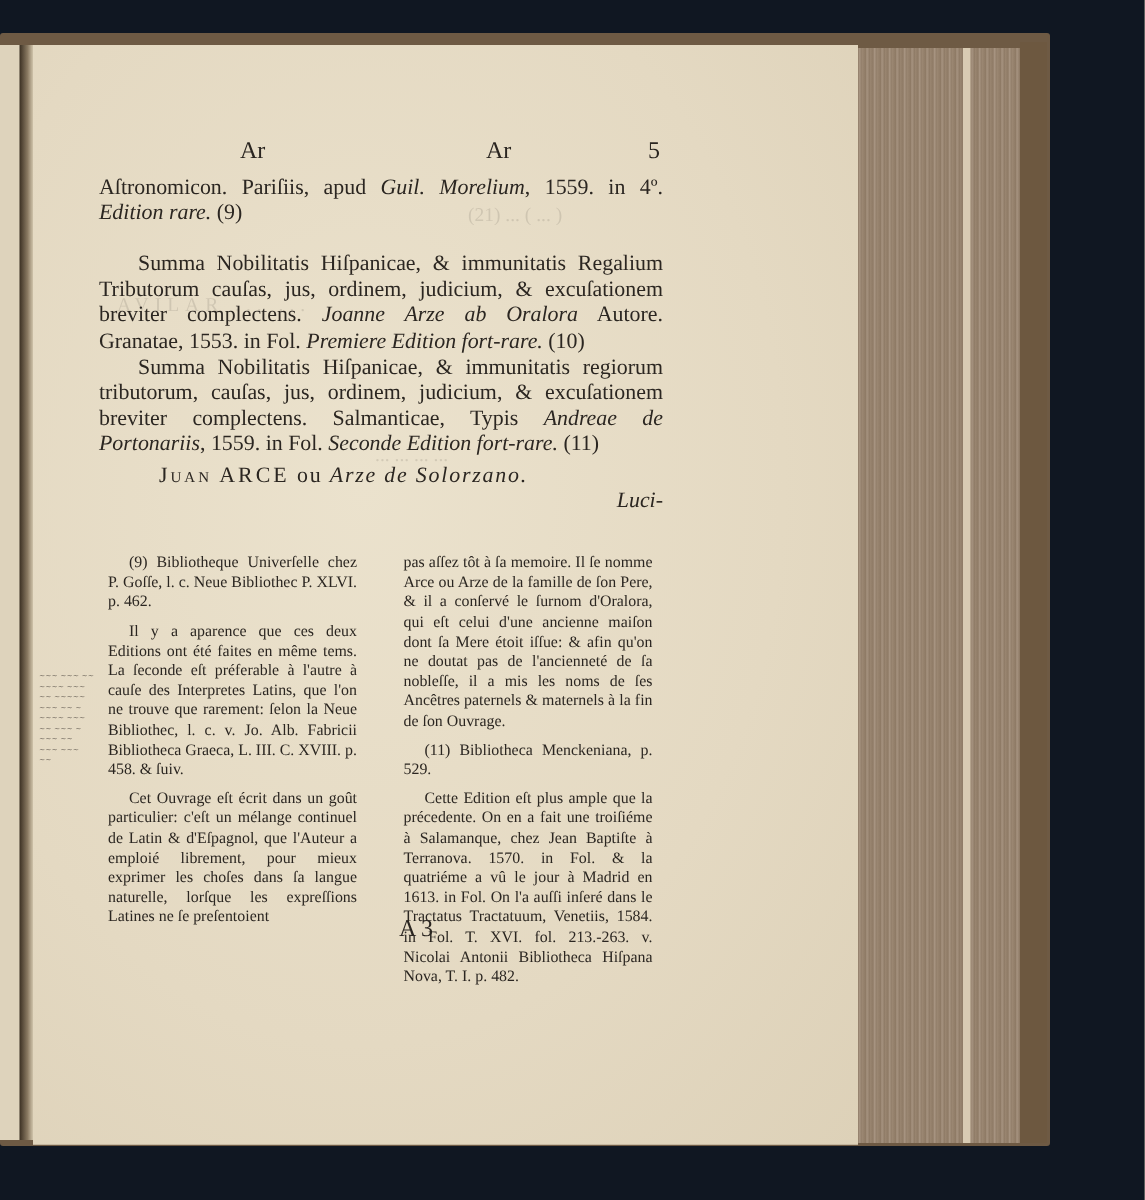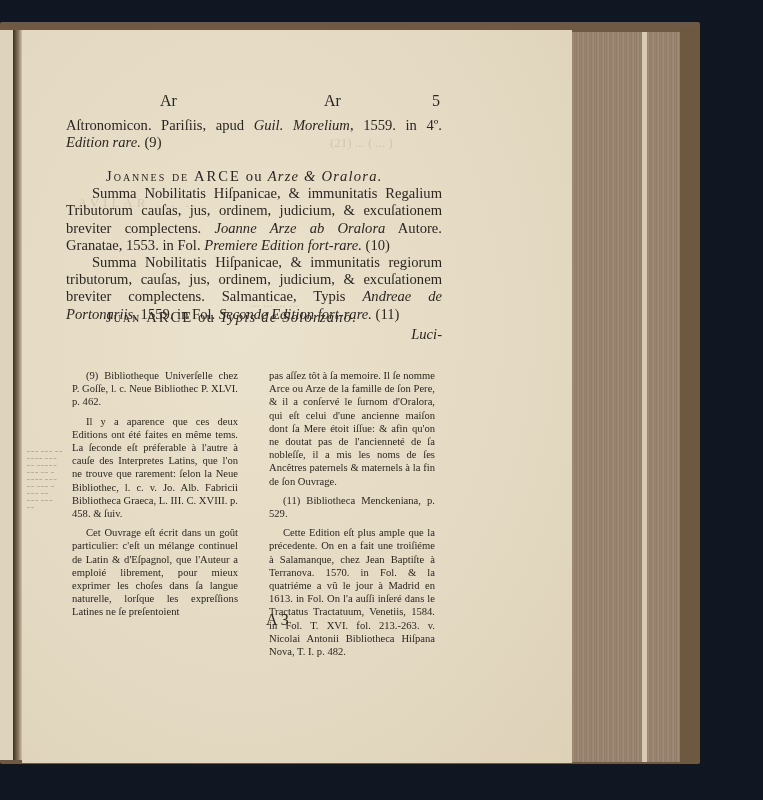--- a/index.html
+++ b/index.html
@@ -66,40 +66,39 @@
 <div class="cover"></div>
 <div class="left-page"></div>
 <div class="gutter"></div>
 <div class="fore-edge">
     <div class="stripe"></div>
   </div>
 <div class="board-right"></div>
 
 <div class="page"></div>
 
-<div class="bleed" style="left:330px;top:135px;">(21) ... ( ... )</div>
+<div class="bleed" style="left:312px;top:135px;">(21) ... ( ... )</div>
 <div class="bleed" style="left:78px;top:195px;letter-spacing:4px;">AVILAR ... ...</div>
 <div class="bleed" style="left:250px;top:295px;">... ... ... ...</div>
 
 <div class="hdr l">Ar</div>
 <div class="hdr c">Ar</div>
 <div class="hdr n">5</div>
 
 <div class="txt main" style="top:117px;">
   <p><span>Aſtronomicon. Pariſiis, apud </span><i>Guil. Morelium</i><span>, 1559. in 4º. </span><i>Edition rare.</i><span> (9)</span></p>
 </div>
 
 <div class="txt main" style="top:168px;">
-  <p class="head"><span class="sc">Joannes de ARCE</span><span> ou </span><i>Arze &amp; Oralora.</i></p>
   <p class="indent"><span>Summa Nobilitatis Hiſpanicae, &amp; immunitatis Regalium Tributorum cauſas, jus, ordinem, judicium, &amp; excuſationem breviter complectens. </span><i>Joanne Arze ab Oralora</i><span> Autore. Granatae, 1553. in Fol. </span><i>Premiere Edition fort-rare.</i><span> (10)</span></p>
   <p class="indent"><span>Summa Nobilitatis Hiſpanicae, &amp; immunitatis regiorum tributorum, cauſas, jus, ordinem, judicium, &amp; excuſationem breviter complectens. Salmanticae, Typis </span><i>Andreae de Portonariis</i><span>, 1559. in Fol. </span><i>Seconde Edition fort-rare.</i><span> (11)</span></p>
 </div>
 
 <div class="txt main" style="top:309px;">
-  <p class="head"><span class="sc">Juan ARCE</span><span> ou </span><i>Typis de Solorzano.</i></p>
+  <p class="head"><span class="sc">Juan ARCE</span><span> ou </span><i>Arze de Solorzano.</i></p>
   <p class="right"><i>Luci-</i></p>
 </div>
 
 <div class="txt col col1">
   <p class="indent">(9) Bibliotheque Univerſelle chez P. Goſſe, l. c. Neue Bibliothec P. XLVI. p. 462.</p>
   <p class="indent">Il y a aparence que ces deux Editions ont été faites en même tems. La ſeconde eſt préferable à l'autre à cauſe des Interpretes Latins, que l'on ne trouve que rarement: ſelon la Neue Bibliothec, l. c. v. Jo. Alb. Fabricii Bibliotheca Graeca, L. III. C. XVIII. p. 458. &amp; ſuiv.</p>
   <p class="indent">Cet Ouvrage eſt écrit dans un goût particulier: c'eſt un mélange continuel de Latin &amp; d'Eſpagnol, que l'Auteur a emploié librement, pour mieux exprimer les choſes dans ſa langue naturelle, lorſque les expreſſions Latines ne ſe preſentoient</p>
 </div>
 
 <div class="txt col col2">

